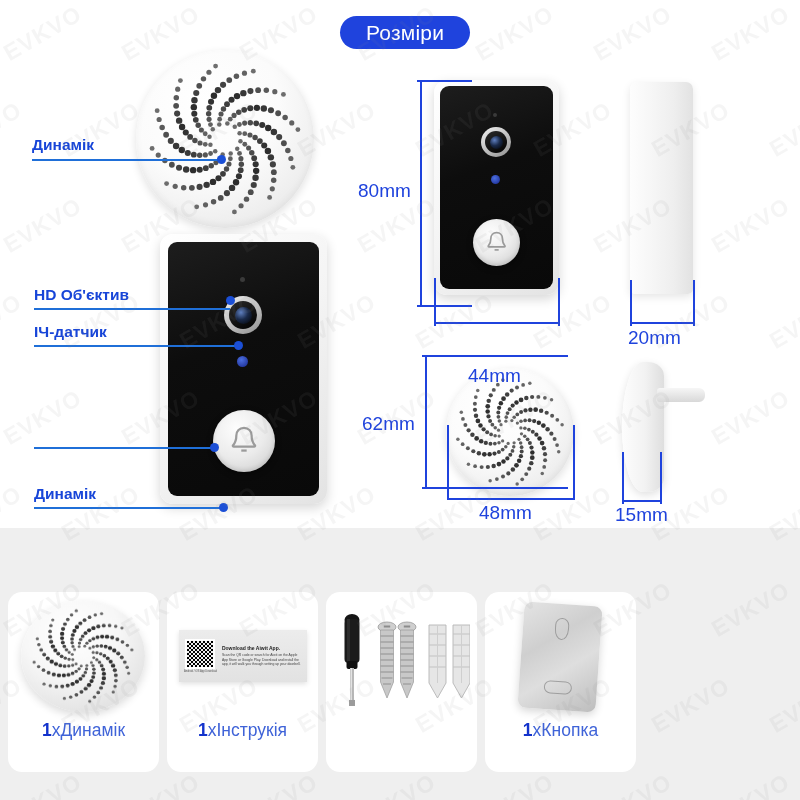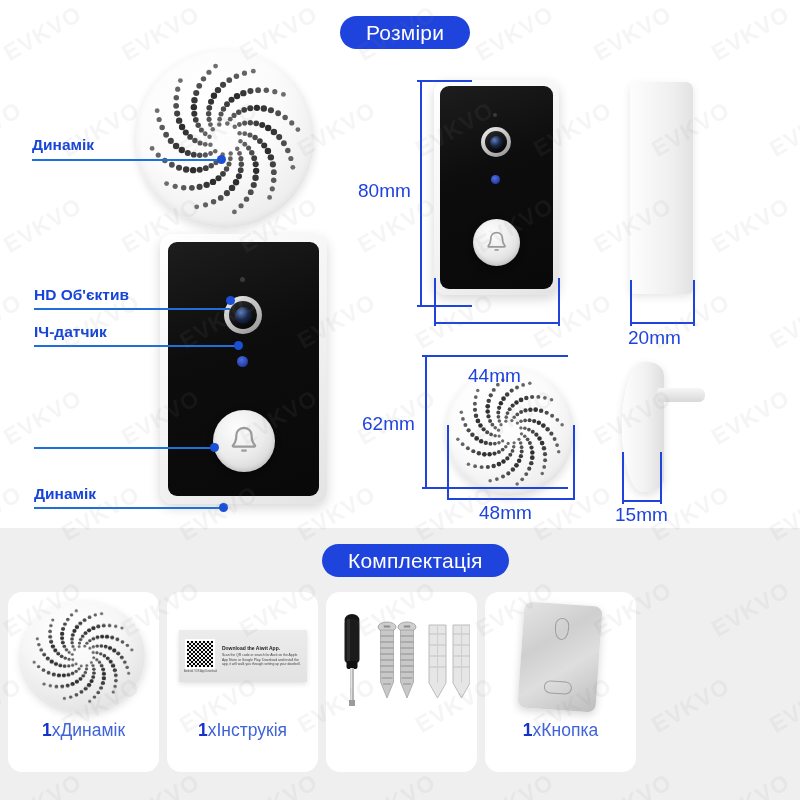--- a/index.html
+++ b/index.html
@@ -628,21 +628,20 @@
                 border-radius:3px 6px 6px 3px;"></div>
 
     <div class="dim-cap-v" style="left:622px; top:452px; height:52px;"></div>
     <div class="dim-cap-v" style="left:660px; top:452px; height:52px;"></div>
     <div class="dim-h" style="left:622px; top:500px; width:39px;"></div>
     <div class="dim-text" style="left:615px; top:504px;">15mm</div>
   </div>
 
   <div class="bottom-section">
 
-    <div class="pill" style="left:322px; top:16px; position:absolute;">Комплектація</div>
 
     <div class="cards">
 
 
       <div class="card">
         <div class="art">
           <div class="chime3d">
             <svg viewBox="0 0 100 100" style="width:100%;height:100%;">
               <g id="spiralgrp3" fill="#2b2b2b">
                   <circle cx="58.96" cy="51.46" r="1.27" opacity="0.70"></circle>

